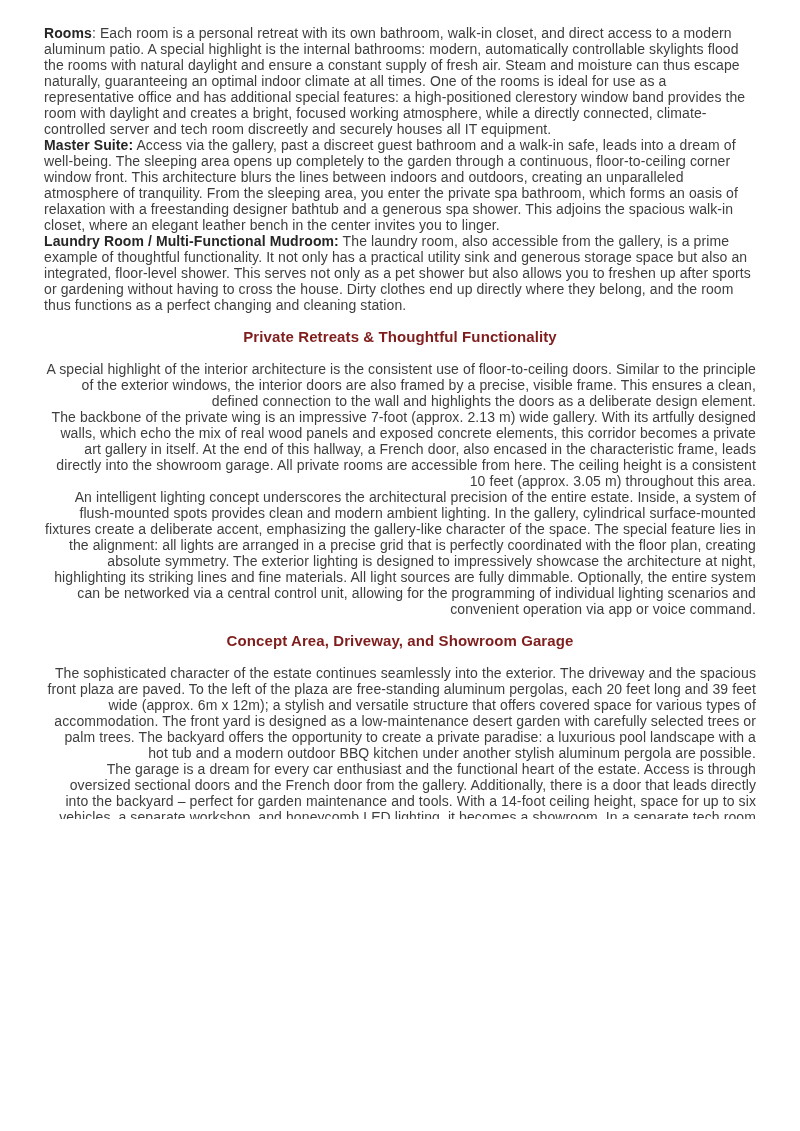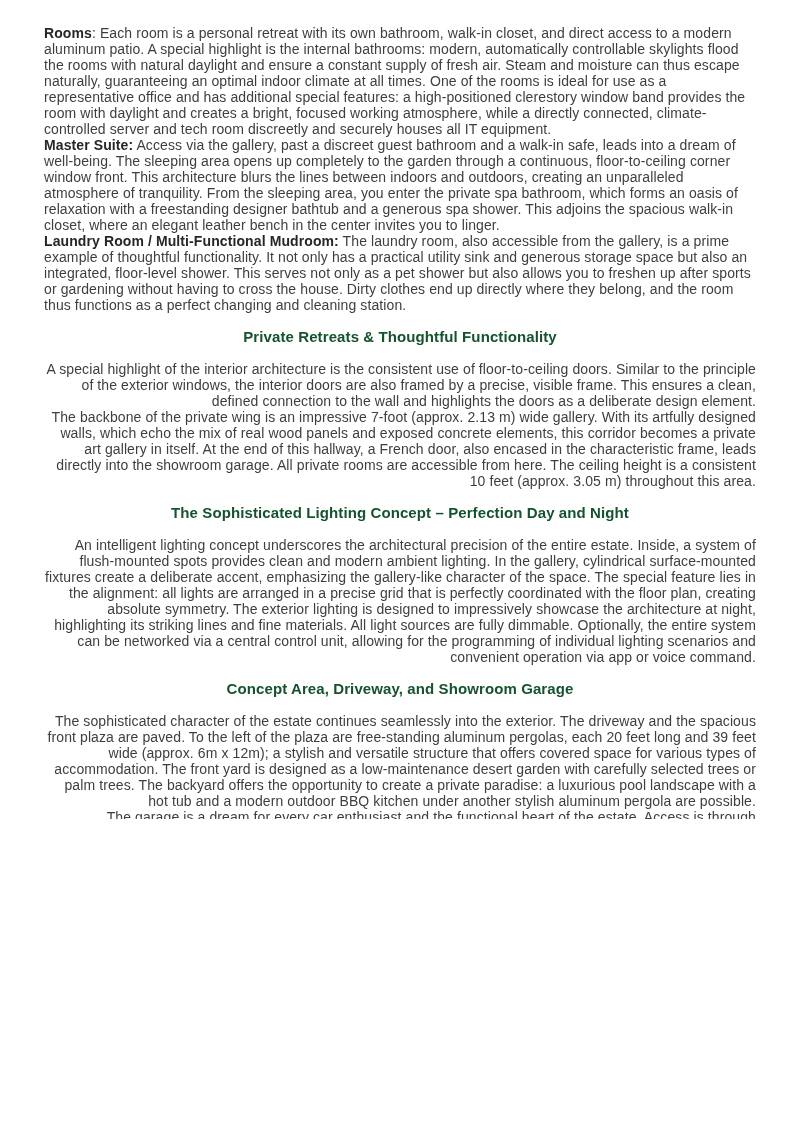--- a/index.html
+++ b/index.html
@@ -32,21 +32,21 @@
   .gap      { margin-top: 0; }
   .lead {
     font-weight: 700;
     color: #262626;
   }
   h2.section-heading {
     font-size: 15px;
     line-height: 16px;
     font-weight: 700;
     text-align: center;
-    color: #14532d;
+    color: #7f1d1d;
     margin: 16px 0;
     letter-spacing: 0.1px;
   }
   .watermark {
     position: absolute;
     z-index: 2;
     left: 0;
     top: 1063px;
     font-family: "Liberation Serif", serif;
     font-size: 31px;
@@ -71,21 +71,20 @@
 
     <p class="p-left"><span class="lead">Laundry Room / Multi-Functional Mudroom:</span><span> The laundry room, also accessible from the gallery, is a prime example of thoughtful functionality. It not only has a practical utility sink and generous storage space but also an integrated, floor-level shower. This serves not only as a pet shower but also allows you to freshen up after sports or gardening without having to cross the house. Dirty clothes end up directly where they belong, and the room thus functions as a perfect changing and cleaning station.</span></p>
 
     <section>
       <h2 class="section-heading">Private Retreats &amp; Thoughtful Functionality</h2>
       <p class="p-center">A special highlight of the interior architecture is the consistent use of floor-to-ceiling doors. Similar to the principle of the exterior windows, the interior doors are also framed by a precise, visible frame. This ensures a clean, defined connection to the wall and highlights the doors as a deliberate design element.</p>
       <p class="p-center gap">The backbone of the private wing is an impressive 7-foot (approx. 2.13 m) wide gallery. With its artfully designed walls, which echo the mix of real wood panels and exposed concrete elements, this corridor becomes a private art gallery in itself. At the end of this hallway, a French door, also encased in the characteristic frame, leads directly into the showroom garage. All private rooms are accessible from here. The ceiling height is a consistent 10 feet (approx. 3.05 m) throughout this area.</p>
     </section>
 
     <section>
-      <h2 class="section-heading">The Sophisticated Lighting Concept – Perfection Day and Night</h2>
       <p class="p-center">An intelligent lighting concept underscores the architectural precision of the entire estate. Inside, a system of flush-mounted spots provides clean and modern ambient lighting. In the gallery, cylindrical surface-mounted fixtures create a deliberate accent, emphasizing the gallery-like character of the space. The special feature lies in the alignment: all lights are arranged in a precise grid that is perfectly coordinated with the floor plan, creating absolute symmetry. The exterior lighting is designed to impressively showcase the architecture at night, highlighting its striking lines and fine materials. All light sources are fully dimmable. Optionally, the entire system can be networked via a central control unit, allowing for the programming of individual lighting scenarios and convenient operation via app or voice command.</p>
     </section>
 
     <section>
       <h2 class="section-heading">Concept Area, Driveway, and Showroom Garage</h2>
       <p class="p-center">The sophisticated character of the estate continues seamlessly into the exterior. The driveway and the spacious front plaza are paved. To the left of the plaza are free-standing aluminum pergolas, each 20 feet long and 39 feet wide (approx. 6m x 12m); a stylish and versatile structure that offers covered space for various types of accommodation. The front yard is designed as a low-maintenance desert garden with carefully selected trees or palm trees. The backyard offers the opportunity to create a private paradise: a luxurious pool landscape with a hot tub and a modern outdoor BBQ kitchen under another stylish aluminum pergola are possible.</p>
       <p class="p-center gap">The garage is a dream for every car enthusiast and the functional heart of the estate. Access is through oversized sectional doors and the French door from the gallery. Additionally, there is a door that leads directly into the backyard – perfect for garden maintenance and tools. With a 14-foot ceiling height, space for up to six vehicles, a separate workshop, and honeycomb LED lighting, it becomes a showroom. In a separate tech room accessible from the garage, the electrical panel, water treatment system, and other important units are housed centrally and neatly. The option of full climate control extends this area into a year-round usable space for your hobbies or fitness.</p>
     </section>
 
 

